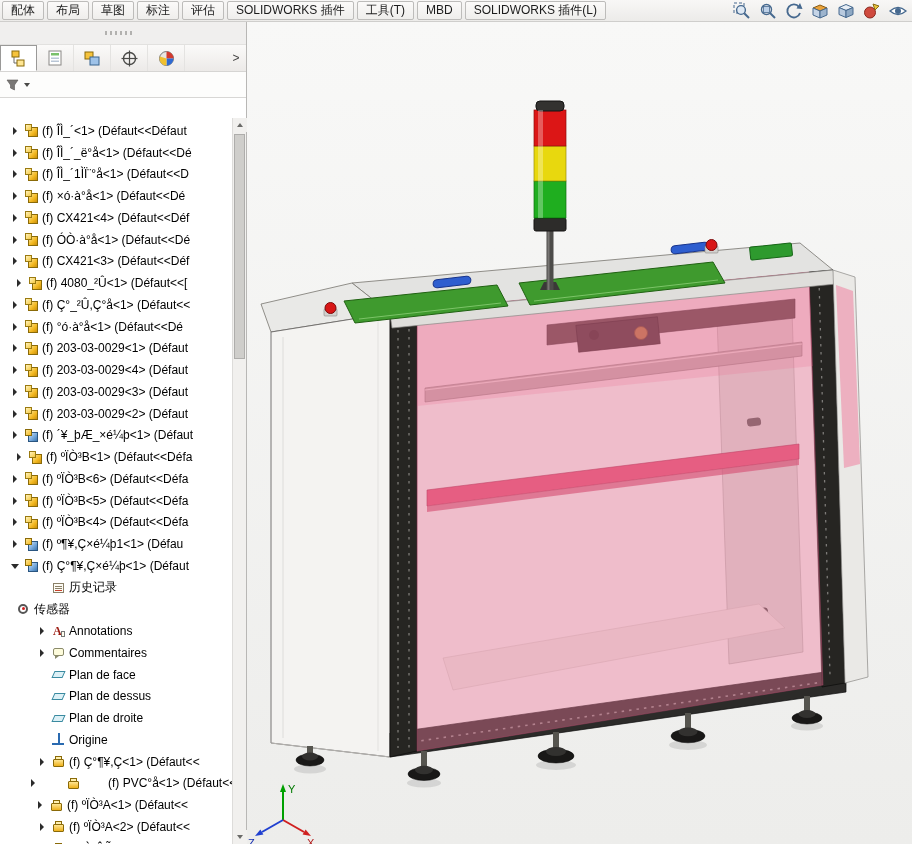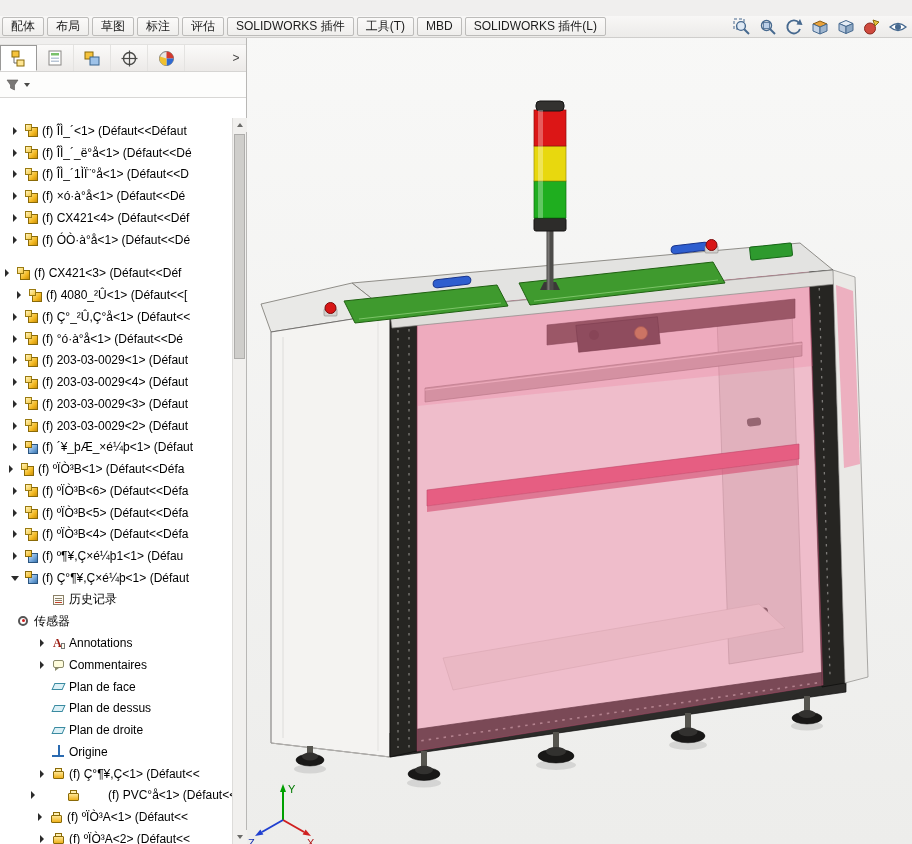--- a/index.html
+++ b/index.html
@@ -1,20 +1,20 @@
 <!DOCTYPE html>
 <html><head>
 <meta charset="utf-8">
 <style>
   html,body{margin:0;padding:0;}
   body{width:912px;height:844px;overflow:hidden;background:#f0efee;font-family:"Liberation Sans",sans-serif;}
   .app{position:relative;width:912px;height:844px;}
 
   
-  .menubar{position:absolute;top:16px;left:0;right:0;height:22px;background:linear-gradient(#f8f7f6,#ecebe9);
+  .menubar{position:absolute;top:0;left:0;right:0;height:22px;background:linear-gradient(#f8f7f6,#ecebe9);
     border-bottom:1px solid #cfcecc;display:flex;align-items:center;padding-left:2px;box-sizing:border-box;z-index:6;}
   .tab{font-size:12px;color:#1c1c1c;padding:1px 8px;border:1px solid #bdbcba;background:linear-gradient(#fbfaf9,#efeeec);
     margin-right:3px;border-radius:2px;white-space:nowrap;height:15px;line-height:14px;}
   .view-icons{position:absolute;right:4px;top:1px;display:flex;gap:6px;}
   .vicon{width:20px;height:20px;display:block;}
 
   
   .left-panel{position:absolute;top:22px;left:0;width:247px;bottom:0;background:#fff;
     border-right:1px solid #b8b7b5;box-sizing:border-box;z-index:5;}
   .grip-strip{height:22px;background:#f0efee;position:relative;border-bottom:1px solid #e2e1df;}
@@ -223,21 +223,21 @@
     <span class="t-icon ic-assembly-yellow"></span>
     <span class="t-label">(f) CX421&lt;4&gt; (Défaut&lt;&lt;Déf</span>
   </div>
 
   <div class="tree-row" style="padding-left: 8px;">
     <span class="arrow collapsed"></span>
     <span class="t-icon ic-assembly-yellow"></span>
     <span class="t-label">(f) ÓÒ·à°å&lt;1&gt; (Défaut&lt;&lt;Dé</span>
   </div>
 
-  <div class="tree-row" style="padding-left: 0; margin-top: 12px;">
+  <div class="tree-row" style="padding-left: 8px;">
     <span class="arrow collapsed"></span>
     <span class="t-icon ic-assembly-yellow"></span>
     <span class="t-label">(f) CX421&lt;3&gt; (Défaut&lt;&lt;Déf</span>
   </div>
 
   <div class="tree-row" style="padding-left: 12px;">
     <span class="arrow collapsed"></span>
     <span class="t-icon ic-assembly-yellow"></span>
     <span class="t-label">(f) 4080_²Û&lt;1&gt; (Défaut&lt;&lt;[</span>
   </div>
@@ -277,21 +277,21 @@
     <span class="t-icon ic-assembly-yellow"></span>
     <span class="t-label">(f) 203-03-0029&lt;2&gt; (Défaut</span>
   </div>
 
   <div class="tree-row" style="padding-left: 8px;">
     <span class="arrow collapsed"></span>
     <span class="t-icon ic-assembly-blue"></span>
     <span class="t-label">(f) ´¥_þÆ_×é¼þ&lt;1&gt; (Défaut</span>
   </div>
 
-  <div class="tree-row" style="padding-left: 4px;">
+  <div class="tree-row" style="padding-left: 12px;">
     <span class="arrow collapsed"></span>
     <span class="t-icon ic-assembly-yellow"></span>
     <span class="t-label">(f) ºÏÒ³B&lt;1&gt; (Défaut&lt;&lt;Défa</span>
   </div>
 
   <div class="tree-row" style="padding-left: 8px;">
     <span class="arrow collapsed"></span>
     <span class="t-icon ic-assembly-yellow"></span>
     <span class="t-label">(f) ºÏÒ³B&lt;6&gt; (Défaut&lt;&lt;Défa</span>
   </div>

